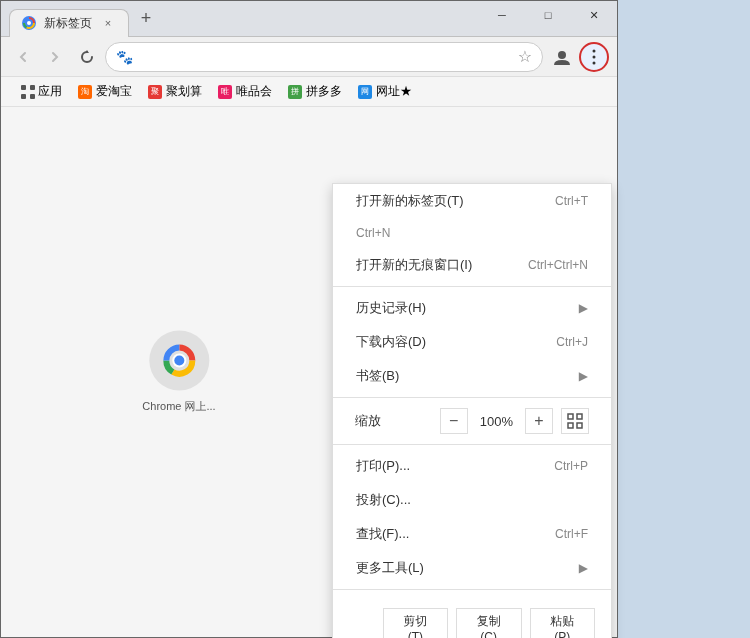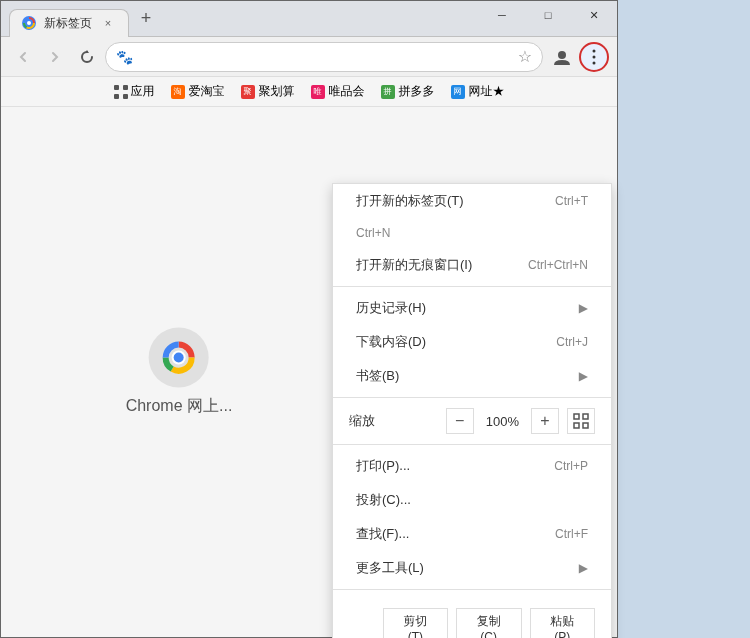--- a/index.html
+++ b/index.html
@@ -185,21 +185,20 @@
     
     .bookmarks-bar {
       display: flex;
       align-items: center;
       background: #f5f5f5;
       height: 30px;
       padding: 0 14px;
       gap: 4px;
       border-bottom: 1px solid #e0e0e0;
       font-size: 12px;
-      justify-content: center;
     }
 
     .bm-apps {
       display: flex;
       align-items: center;
       gap: 3px;
       padding: 2px 6px;
       border-radius: 4px;
       cursor: pointer;
     }
@@ -263,21 +262,21 @@
       align-items: center;
       justify-content: center;
     }
 
     .chrome-logo svg {
       width: 42px;
       height: 42px;
     }
 
     .chrome-label {
-      font-size: 16px;
+      font-size: 11px;
       color: #555;
     }
 
     
     .dropdown-menu {
       position: absolute;
       top: 76px;
       right: 5px;
       width: 280px;
       background: white;
@@ -302,21 +301,21 @@
 
     .menu-divider {
       height: 1px;
       background: #e0e0e0;
       margin: 4px 0;
     }
 
     .zoom-row {
       display: flex;
       align-items: center;
-      padding: 6px 16px;
+      padding: 6px 22px;
       gap: 8px;
     }
     .zoom-label { flex: 1; color: #333; }
     .zoom-controls {
       display: flex;
       align-items: center;
       gap: 4px;
     }
     .zoom-btn {
       width: 28px;

